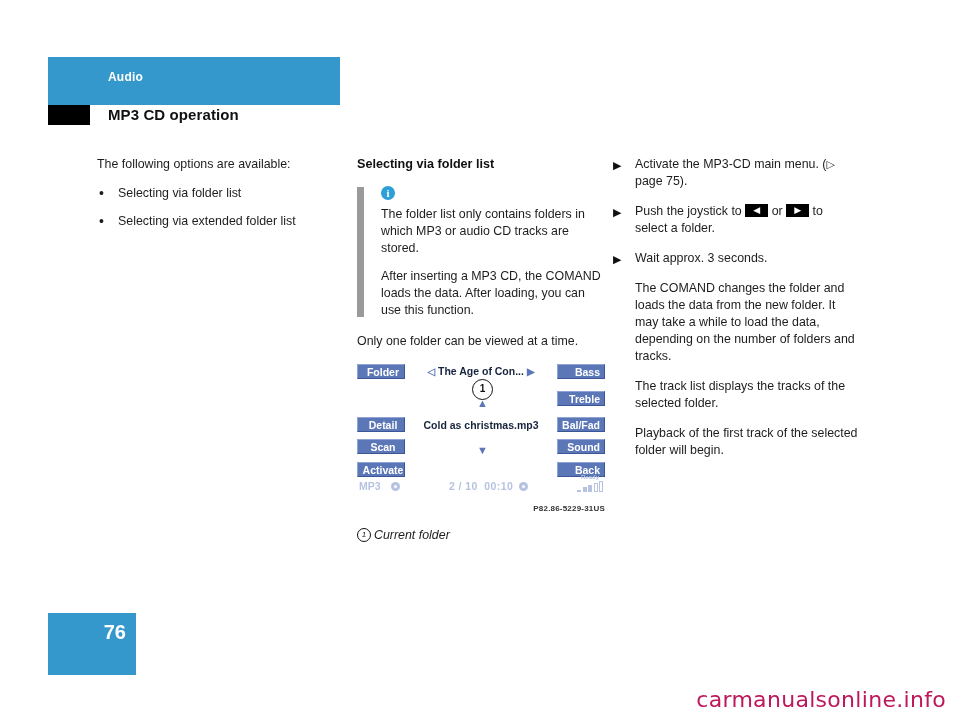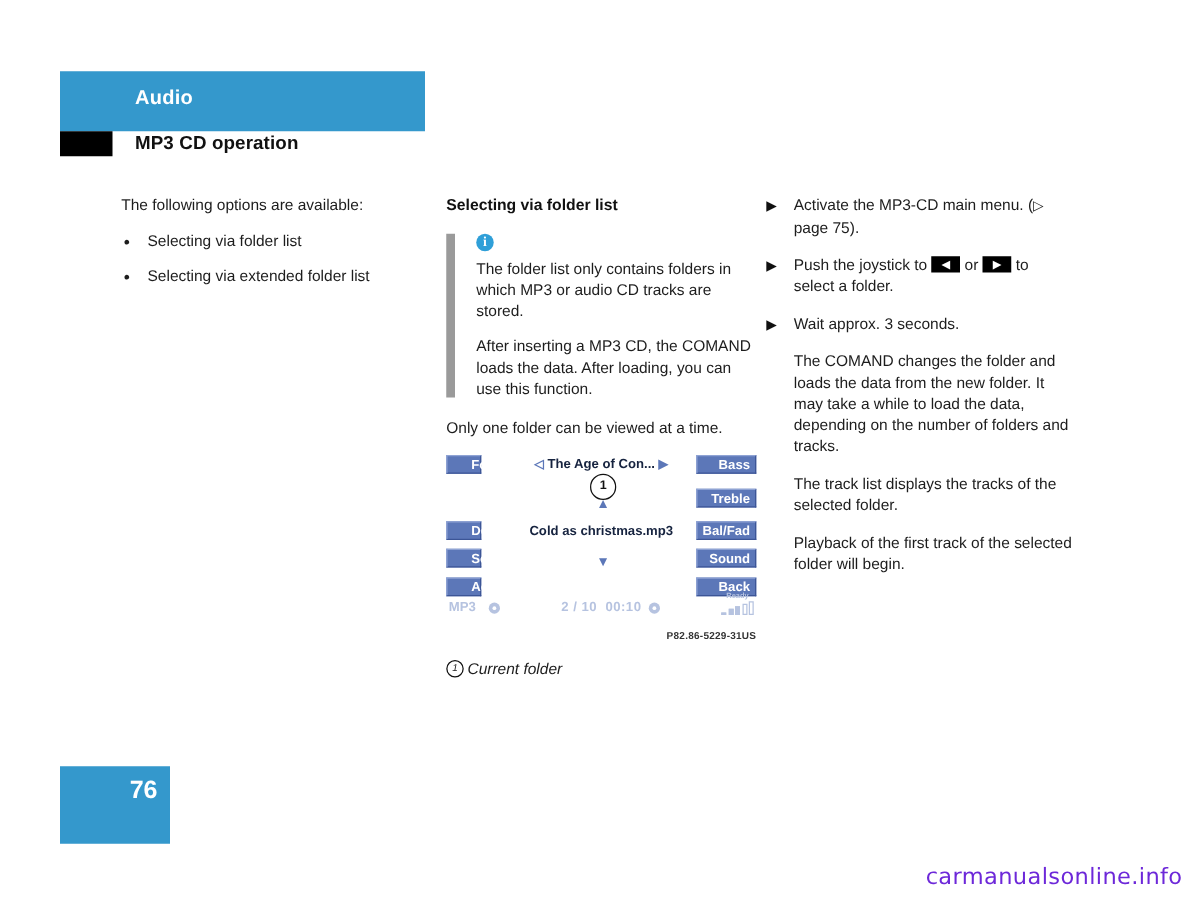--- a/index.html
+++ b/index.html
@@ -22,21 +22,21 @@
     left: 48px;
     top: 57px;
     width: 292px;
     height: 48px;
     background: #3498cc;
   }
   #header-band .chapter-title {
     position: absolute;
     left: 60px;
     top: 13px;
-    font-size: 16px;
+    font-size: 12px;
     font-weight: bold;
     color: #ffffff;
     letter-spacing: 0.2px;
   }
   #header-black-tab {
     position: absolute;
     left: 48px;
     top: 105px;
     width: 42px;
     height: 20px;
@@ -197,21 +197,21 @@
     font-size: 10.5px;
     font-weight: bold;
     height: 15px;
     line-height: 15px;
     border-top: 1px solid #8fa3d4;
     border-left: 1px solid #8fa3d4;
     border-right: 1px solid #3c5596;
     border-bottom: 1px solid #3c5596;
     box-sizing: border-box;
   }
-  .cbtn.left  { left: 0;    width: 28px; text-align: center;  padding-left: 19px; }
+  .cbtn.left  { left: 0;    width: 48px; text-align: center;  padding-left: 4px; }
   .cbtn.right { right: 0;   width: 48px; text-align: right; padding-right: 4px; }
 
   #btn-folder  { top: 2px;  }
   #btn-detail  { top: 55px; }
   #btn-scan    { top: 77px; }
   #btn-setting { top: 100px;}
   #btn-bass    { top: 2px;  }
   #btn-treble  { top: 29px; }
   #btn-balfad  { top: 55px; }
   #btn-sound   { top: 77px; }
@@ -364,22 +364,22 @@
     right: 10px;
     top: 8px;
     font-size: 20px;
     font-weight: bold;
     color: #ffffff;
   }
   #watermark {
     position: absolute;
     right: 14px;
     bottom: 8px;
-    font-size: 18px;
-    color: #6d28d9;
+    font-size: 22px;
+    color: #be185d;
     letter-spacing: 0.3px;
     font-family: "DejaVu Sans", sans-serif;
   }
 </style>
 </head>
 <body>
 
 <div id="header-band">
   <div class="chapter-title">Audio</div>
 </div>

